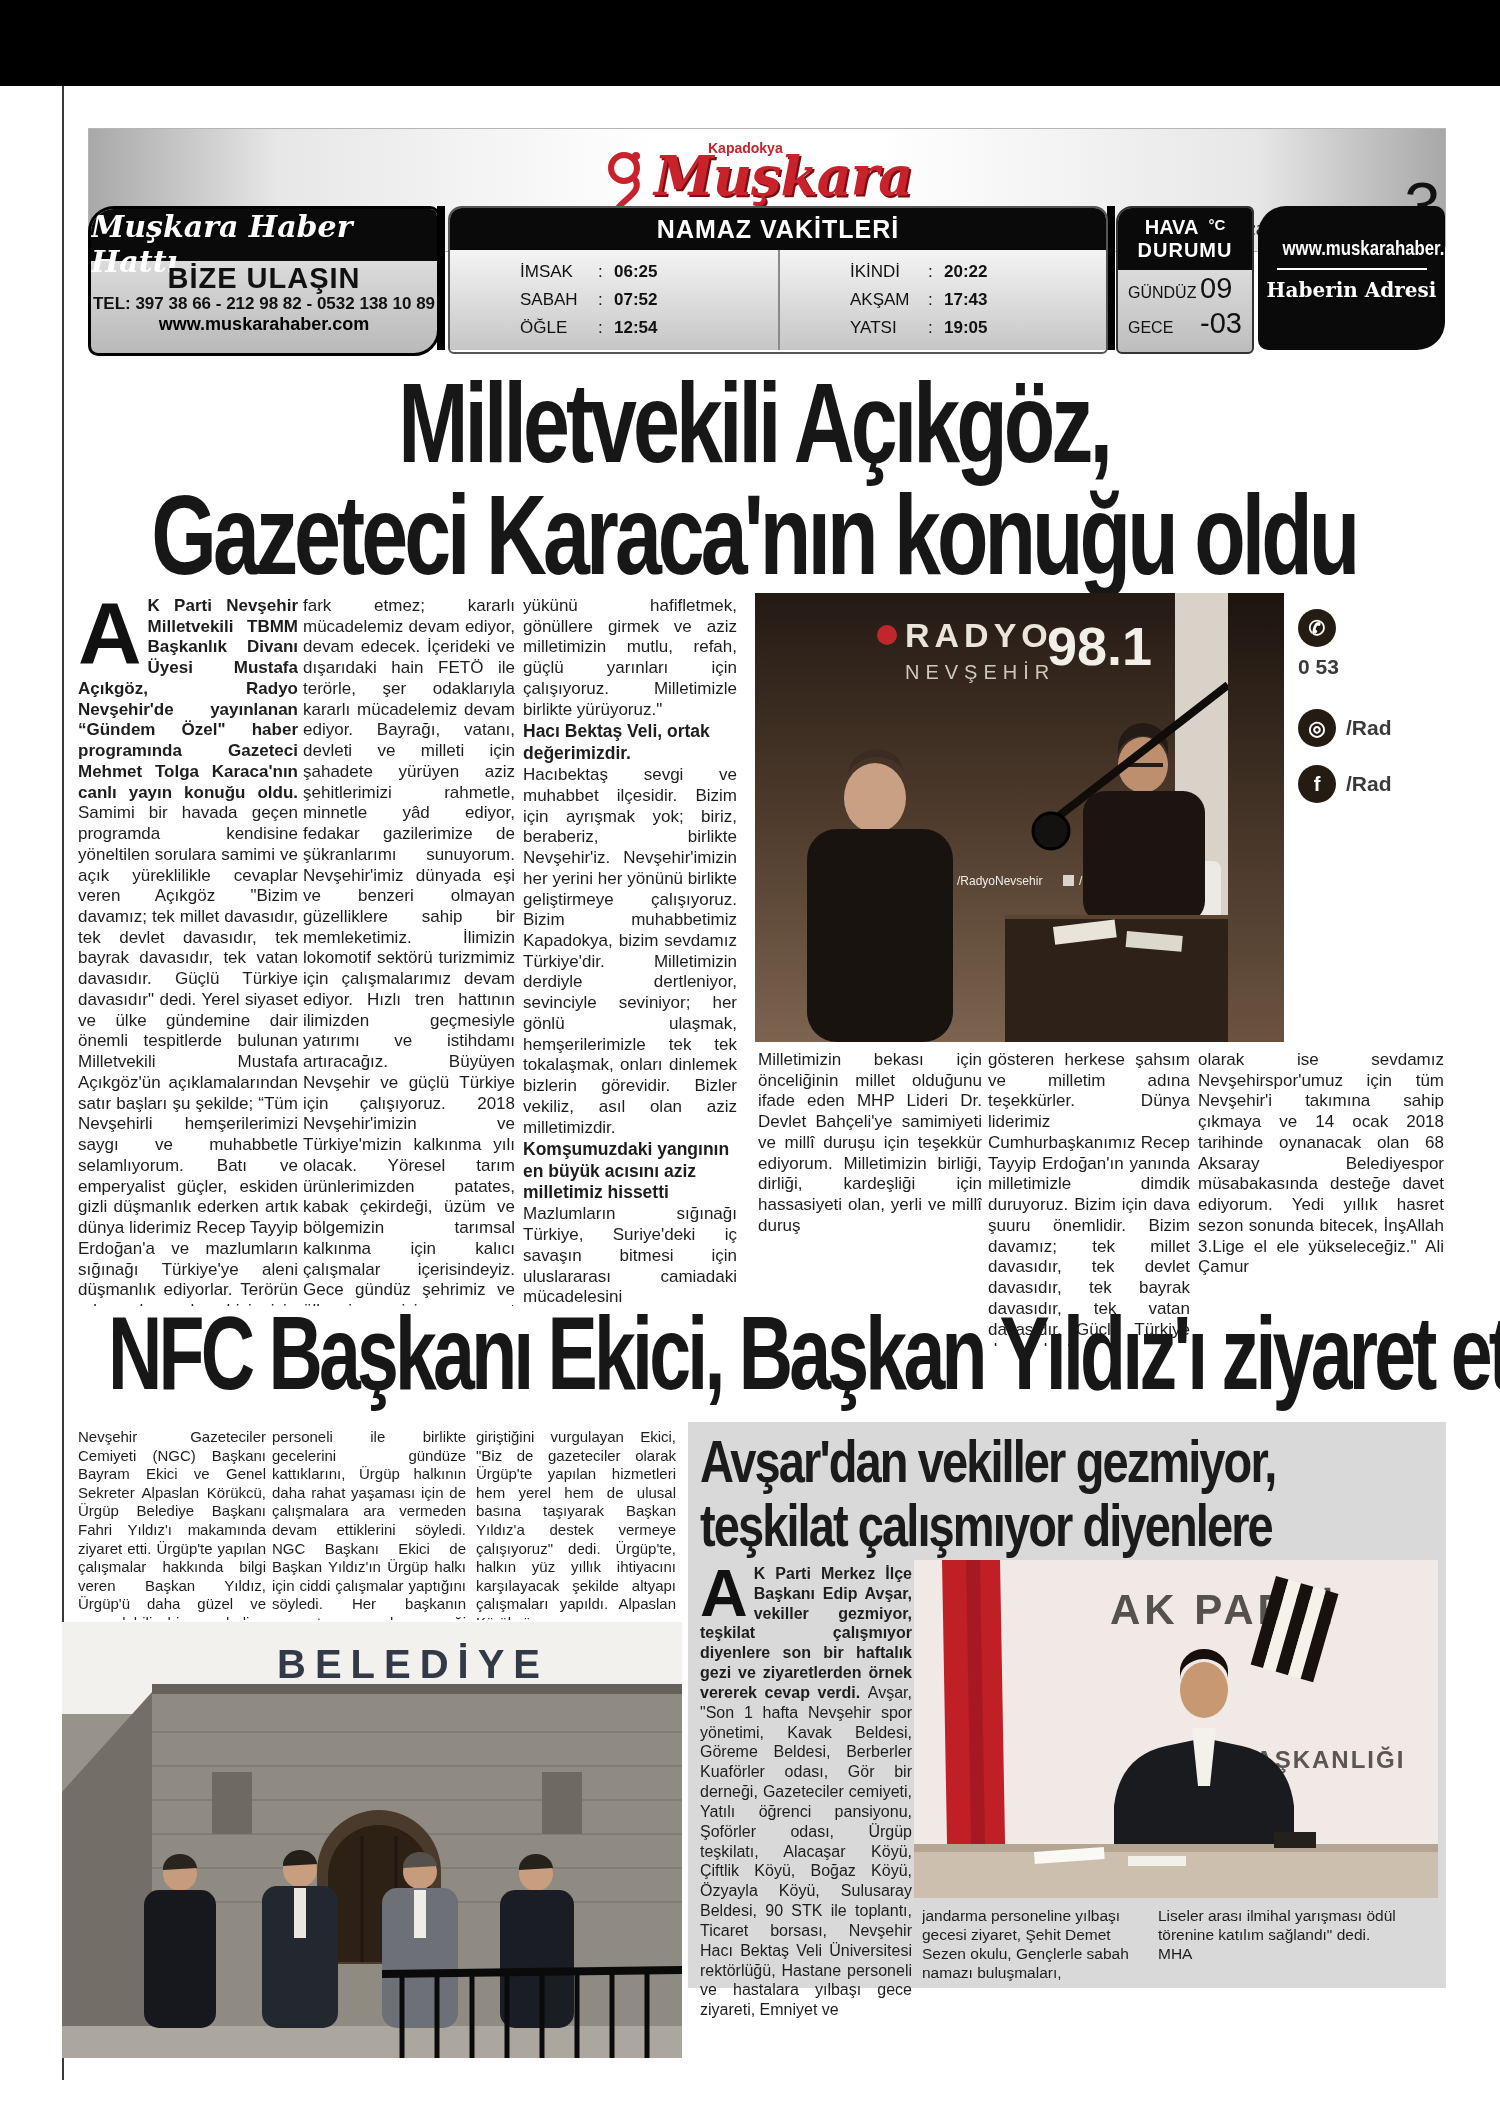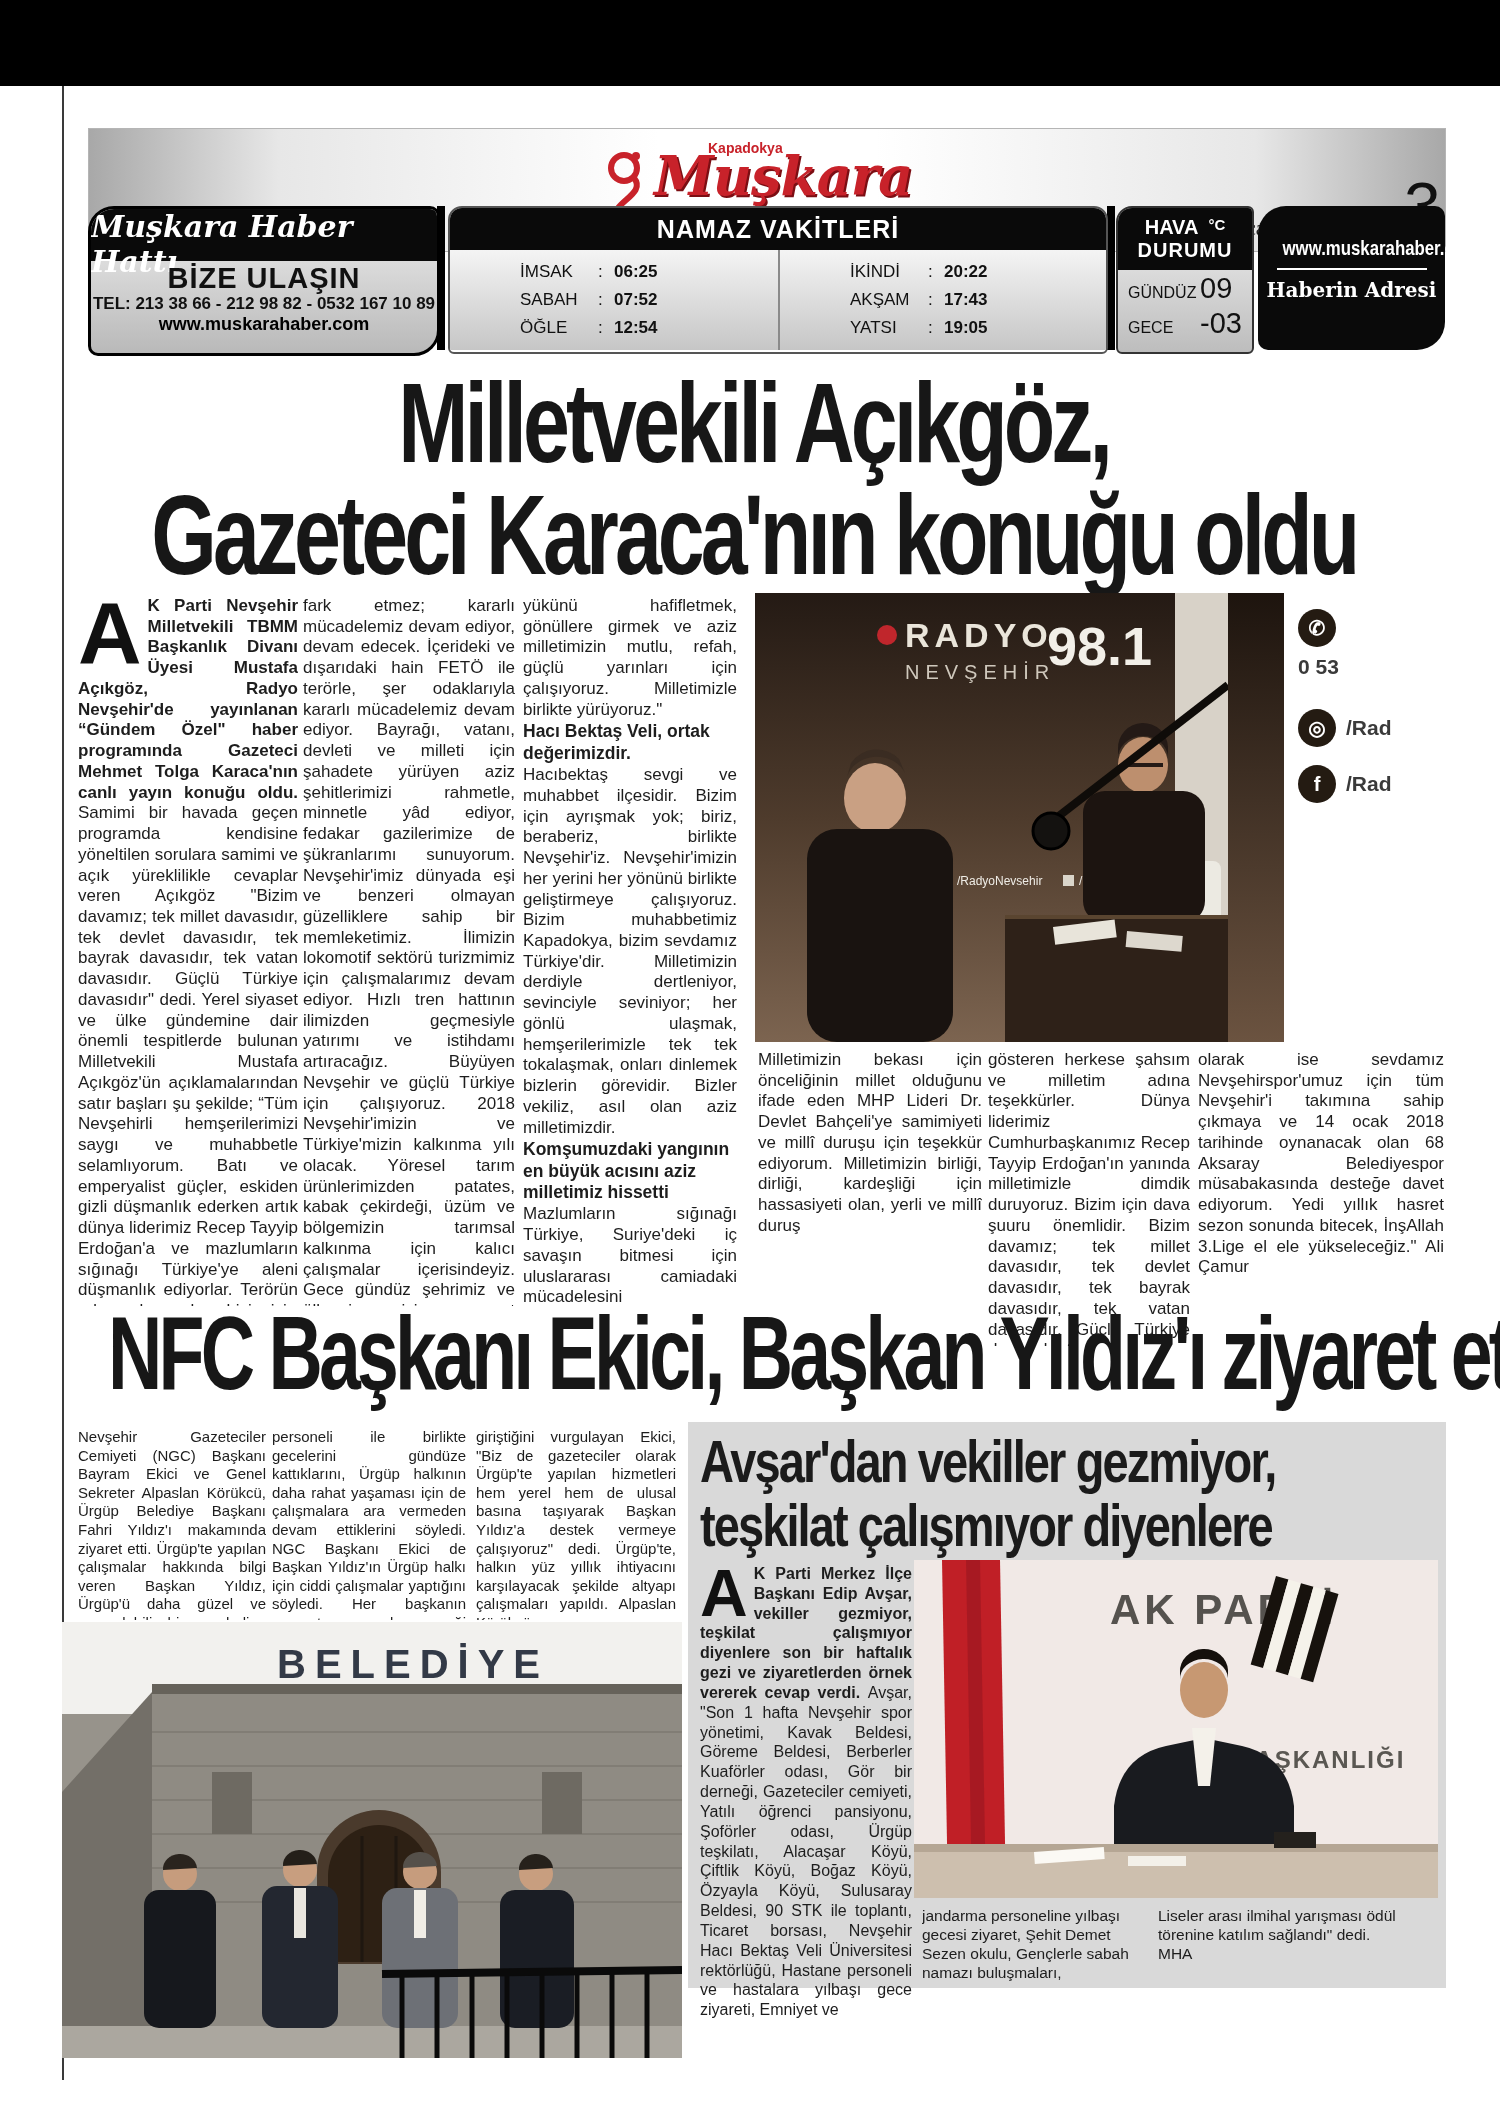--- a/index.html
+++ b/index.html
@@ -110,21 +110,21 @@
 </div>
 
 <div class="abs date-text">08 Ocak 2018 Pazartesi</div>
 <div class="abs page-num">3</div>
 
 <div class="abs contact-box">
   <div class="contact-top">
     <span class="contact-title">Muşkara Haber Hattı</span>
   </div>
   <div class="contact-cta">BİZE ULAŞIN</div>
-  <div class="contact-phone">TEL: 213 38 66 - 212 98 82 - 0532 167 10 89</div>
+  <div class="contact-phone">TEL: 397 38 66 - 212 98 82 - 0532 138 10 89</div>
   <div class="contact-url">www.muskarahaber.com</div>
 </div>
 
 <div class="abs vbar" style="left:437px;"></div>
 <div class="abs vbar" style="left:1107px;"></div>
 
 <div class="abs namaz-box">
   <div class="namaz-head">
     <span class="namaz-title">NAMAZ VAKİTLERİ</span>
   </div>

